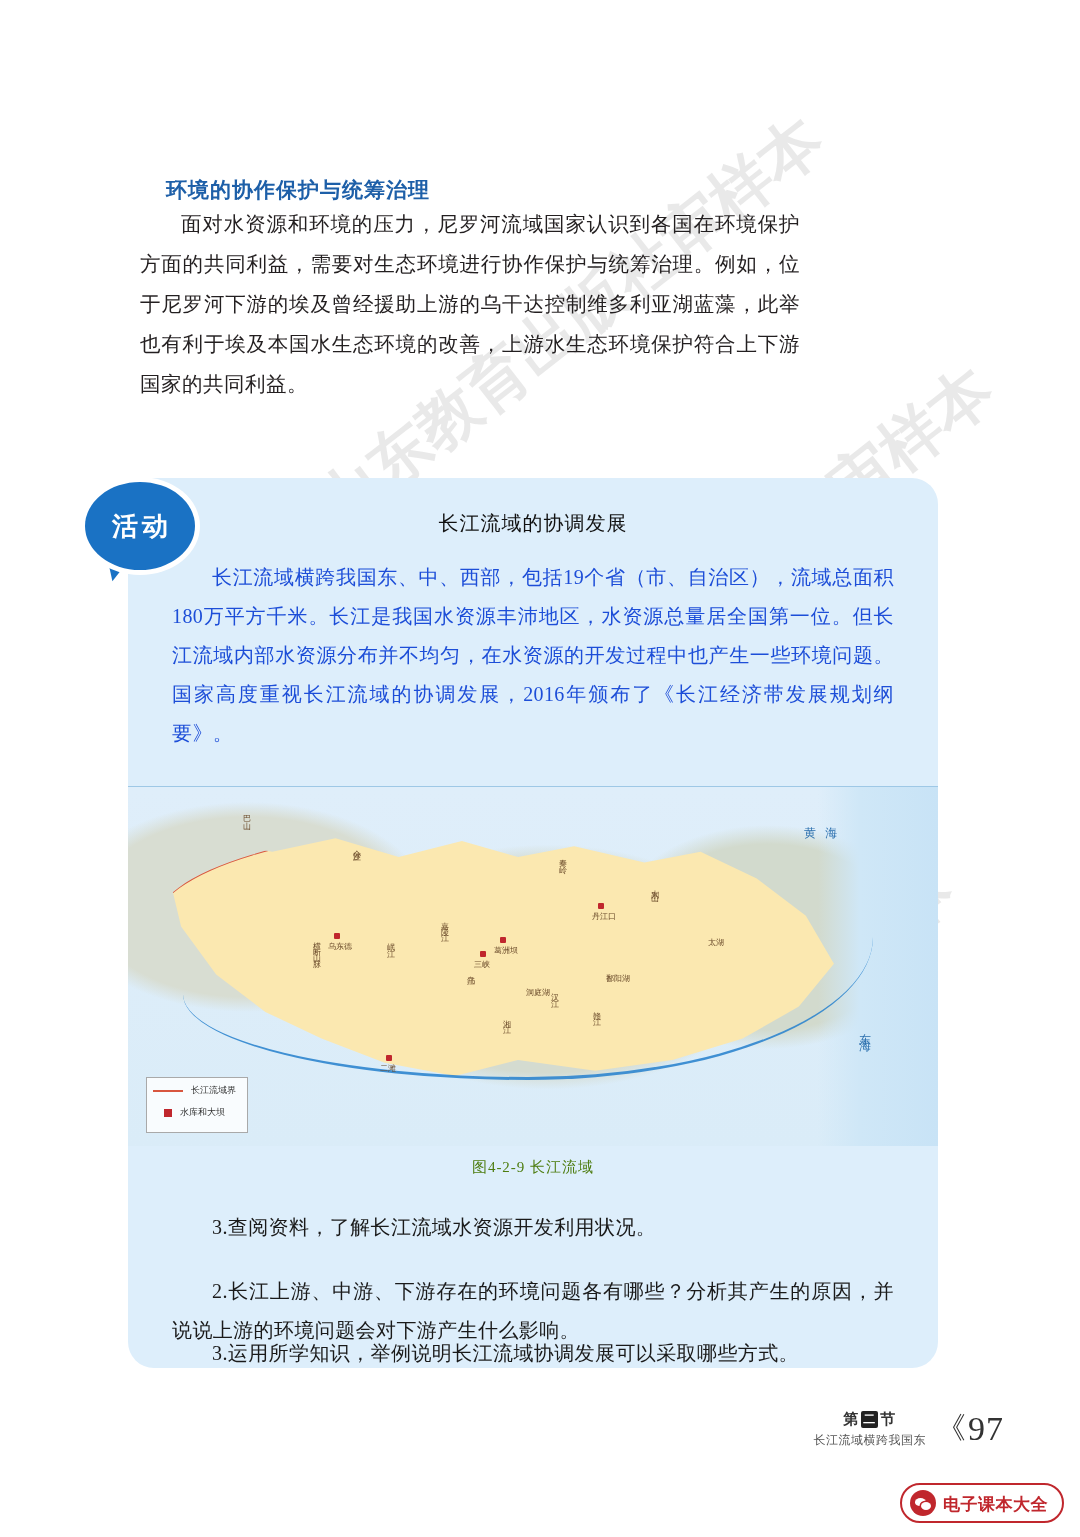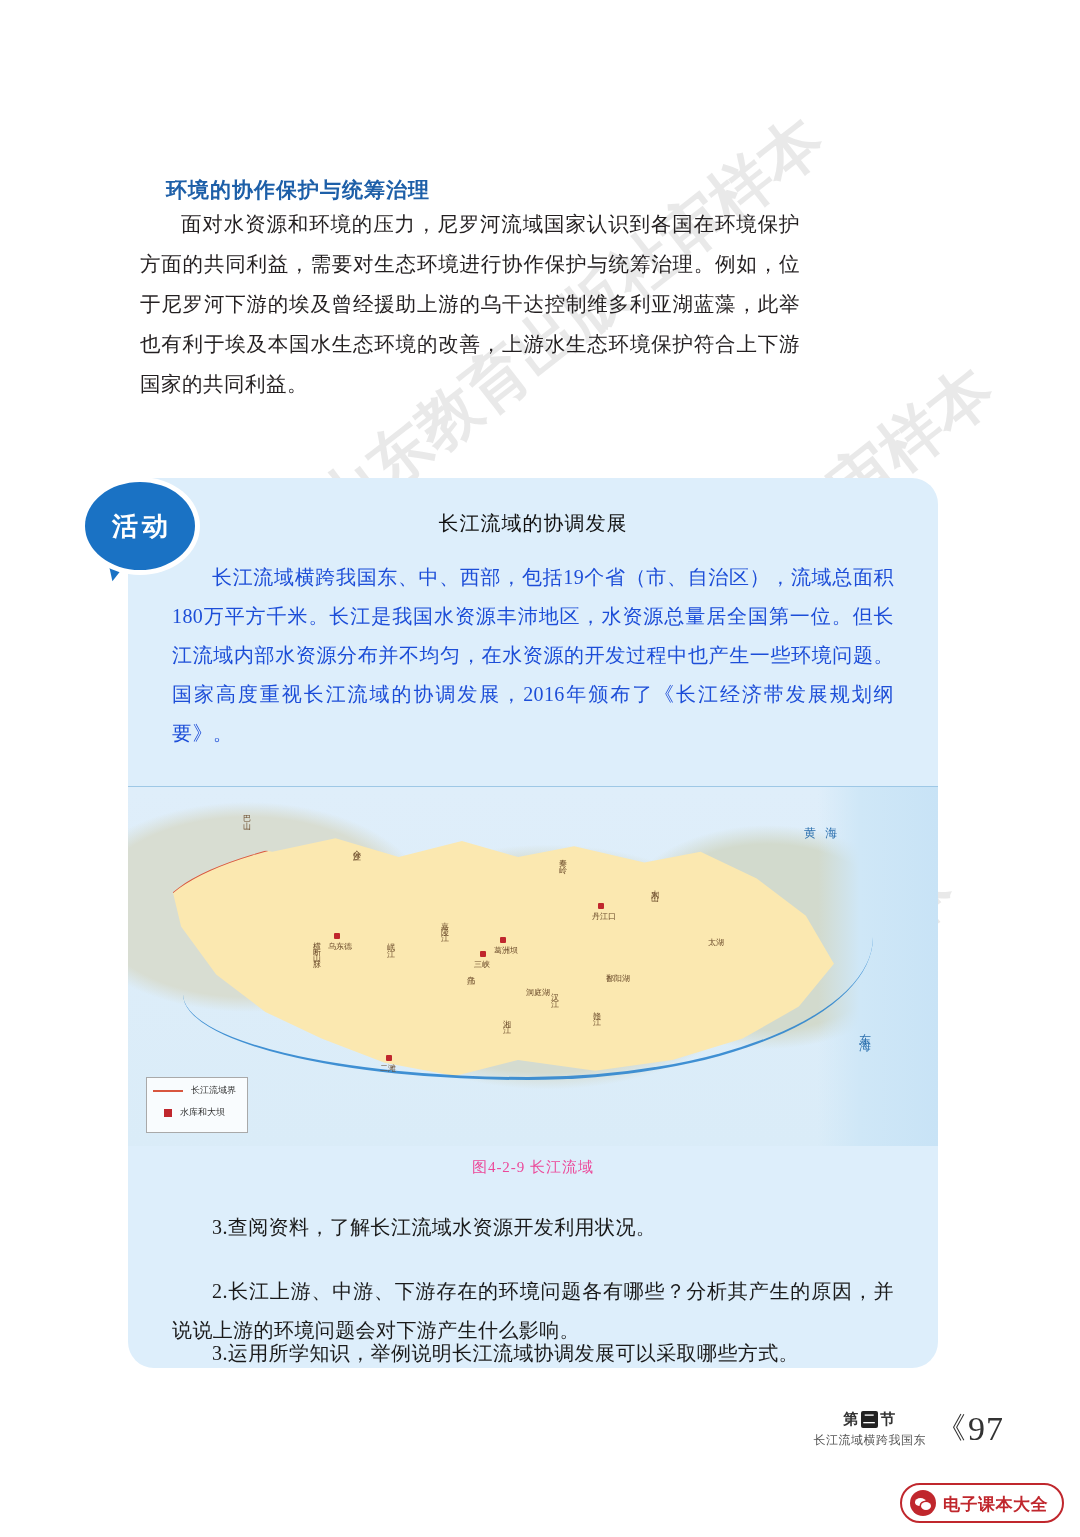--- a/index.html
+++ b/index.html
@@ -241,21 +241,21 @@
     margin-right: 8px;
     margin-left: 11px;
   }
   .fig-caption {
     position: absolute;
     left: 128px;
     top: 1158px;
     width: 810px;
     text-align: center;
     font-size: 15px;
-    color: #ec4899;
+    color: #4d7c0f;
     letter-spacing: 1px;
   }
 
   .q-item {
     position: absolute;
     left: 172px;
     width: 722px;
     font-size: 20px;
     line-height: 39px;
     color: #1a1a1a;

